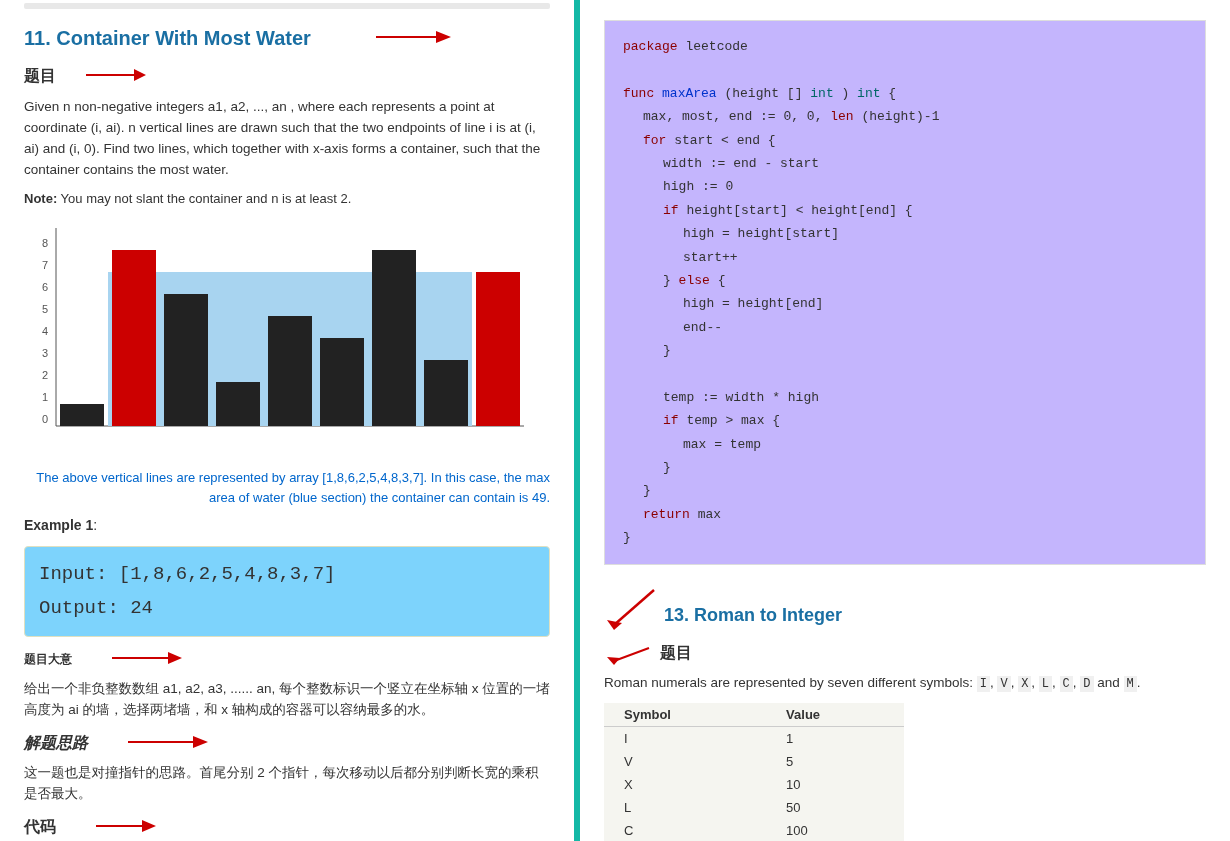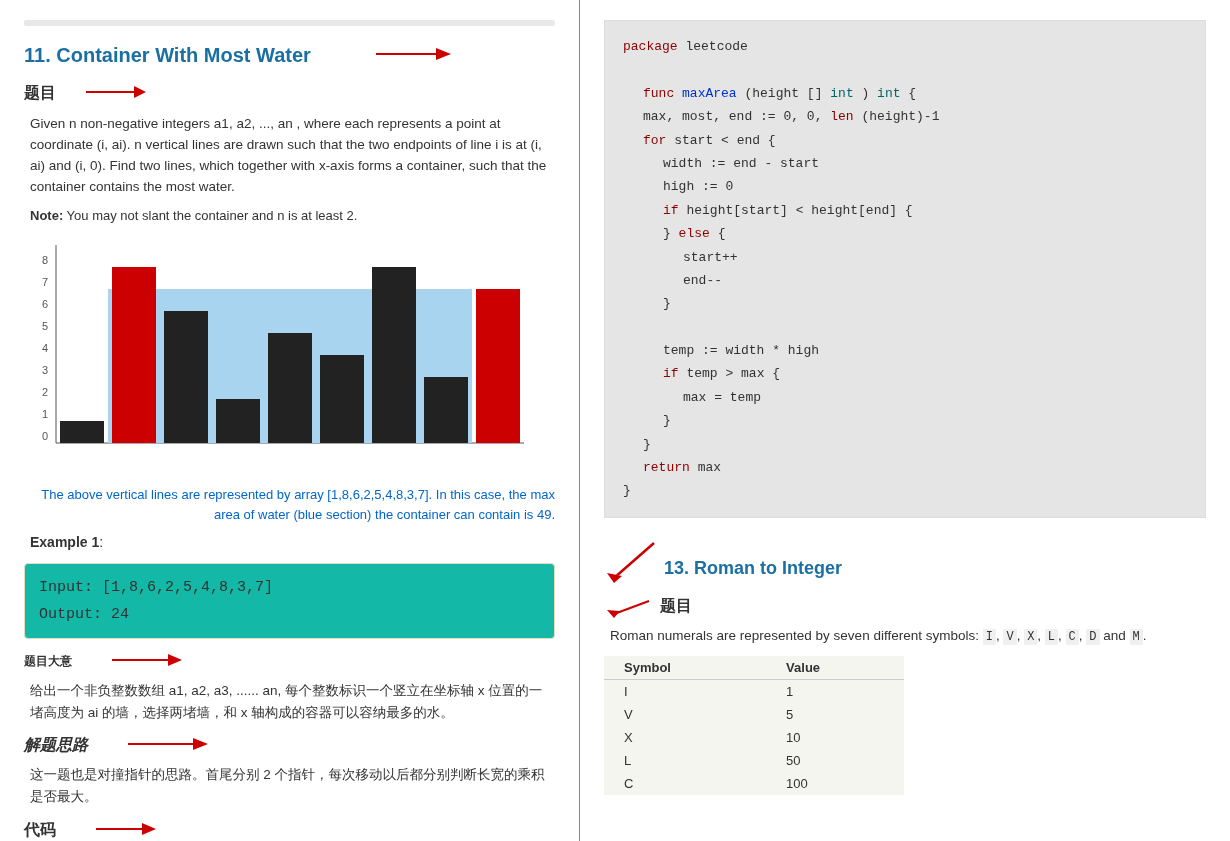--- a/index.html
+++ b/index.html
@@ -9,76 +9,76 @@
       background: #fff;
       color: #333;
       display: flex;
       height: 841px;
       overflow: hidden;
     }
 
     .left-panel {
       width: 580px;
       min-width: 580px;
-      padding: 20px 24px;
-      border-right: 1px solid #14b8a6;
+      padding: 3px 24px;
+      border-right: 6px solid #14b8a6;
       overflow-y: auto;
       position: relative;
     }
 
     .right-panel {
       flex: 1;
       padding: 20px 24px;
       overflow-y: auto;
       position: relative;
     }
 
     .section-title-link {
       color: #1a6fa3;
       font-size: 20px;
       font-weight: bold;
       text-decoration: none;
     }
 
-    p { margin-bottom: 8px; line-height: 1.5; margin-left: 6px; }
+    p { margin-bottom: 8px; line-height: 1.5; }
 
     .note { font-size: 13px; margin-bottom: 10px; }
     .note strong { font-weight: bold; }
 
     
     .chart-container {
       margin: 10px 0;
       position: relative;
       width: 510px;
       height: 240px;
       background: #fff;
     }
 
     
     .example-box {
-      background: #14b8a6;
+      background: #7dd3fc;
       border: 1px solid #e0e0c0;
       border-radius: 4px;
       padding: 10px 14px;
       font-family: 'Courier New', monospace;
-      font-size: 15px;
+      font-size: 19px;
       margin: 10px 0;
       line-height: 1.8;
     }
 
     .caption-text {
       font-size: 13px;
       color: #0066cc;
       margin-bottom: 8px;
       text-align: right;
     }
 
     
     .right-code {
-      background: #e5e5e5;
+      background: #c4b5fd;
       border: 1px solid #ddd;
       padding: 14px 18px;
       font-family: 'Courier New', monospace;
       font-size: 13px;
       line-height: 1.8;
       margin-bottom: 20px;
     }
 
     
     .roman-table {
@@ -221,21 +221,21 @@
 
 <div class="right-panel">
 
   <div class="right-code">
     <div>
       <span style="color:#8B0000;">package</span>
       <span> leetcode</span>
     </div>
     <div>&nbsp;</div>
     <div>
-      <span style="color:#8B0000;margin-left:20px;">func</span>
+      <span style="color:#8B0000;">func</span>
       <span style="color:#0033cc;"> maxArea</span>
       <span>(height []</span>
       <span style="color:#006666;">int</span>
       <span>) </span>
       <span style="color:#006666;">int</span>
       <span> {</span>
     </div>
     <div>
       <span style="padding-left:20px;">max, most, end := 0, 0, </span>
       <span style="color:#8B0000;">len</span>
@@ -251,26 +251,32 @@
     </div>
     <div>
       <span style="padding-left:40px;">high := 0</span>
     </div>
     <div>
       <span style="padding-left:40px;"></span>
       <span style="color:#8B0000;">if</span>
       <span> height[start] &lt; height[end] {</span>
     </div>
     <div>
+      <span style="padding-left:60px;">high = height[start]</span>
+    </div>
+    <div>
+      <span style="padding-left:60px;">start++</span>
+    </div>
+    <div>
       <span style="padding-left:40px;">} </span>
       <span style="color:#8B0000;">else</span>
       <span> {</span>
     </div>
     <div>
-      <span style="padding-left:60px;">start++</span>
+      <span style="padding-left:60px;">high = height[end]</span>
     </div>
     <div>
       <span style="padding-left:60px;">end--</span>
     </div>
     <div>
       <span style="padding-left:40px;">}</span>
     </div>
     <div>&nbsp;</div>
     <div>
       <span style="padding-left:40px;">temp := width * high</span>

